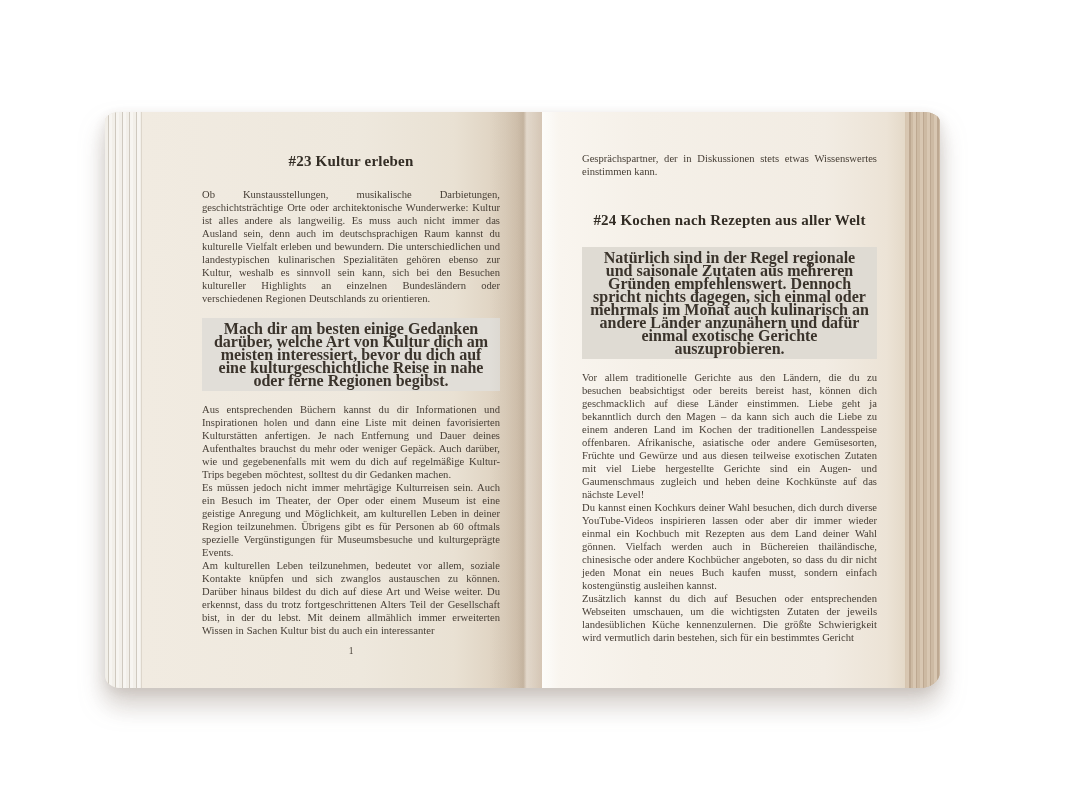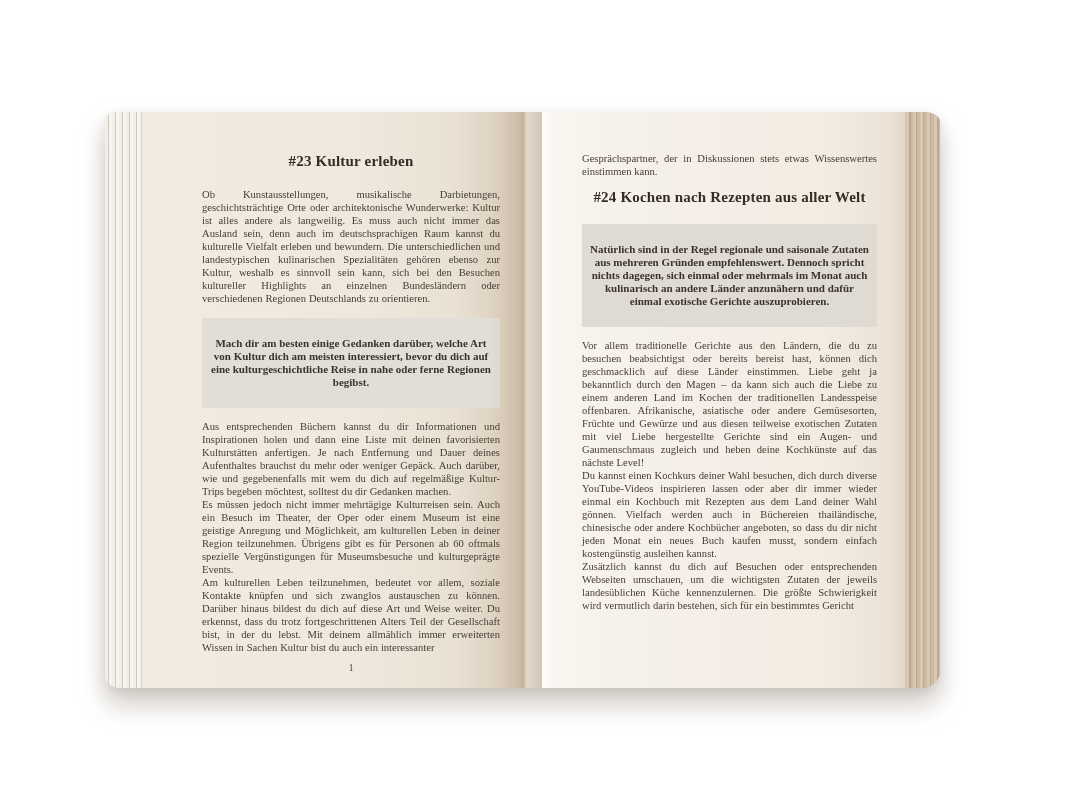--- a/index.html
+++ b/index.html
@@ -61,30 +61,30 @@
       rgba(120,95,70,0) 0%, rgba(120,95,70,.10) 40%,
       rgba(110,85,60,.16) 49%, rgba(255,255,255,.35) 54%,
       rgba(255,255,255,0) 100%);
   }
 
   .chapter{
     margin:0;text-align:center;font-size:15px;line-height:19px;
     font-weight:bold;color:#332d25;letter-spacing:.2px;
   }
   .page-left .chapter{margin-bottom:17px;}
-  .page-right .chapter{margin:10px 0 17px 0;}
+  .page-right .chapter{margin:33px 0 17px 0;}
 
   p.body{
     margin:0;font-size:10.6px;line-height:13px;text-align:justify;
     hyphens:auto;-webkit-hyphens:auto;word-spacing:.2px;
   }
   .callout{
-    margin:13px 0 12px 0;padding:19px 8px;
+    margin:13px 0 12px 0;padding:4px 8px;
     background:#e1ded8;color:#3a332b;
-    font-size:11px;line-height:13px;font-weight:bold;text-align:center;
+    font-size:16px;line-height:13px;font-weight:bold;text-align:center;
   }
   .page-right .callout{background:#dfdbd3;}
   .pageno{
     margin-top:9px;text-align:center;font-size:9.5px;color:#4a423a;
   }
 </style>
 </head>
 <body>
 
 <div class="stage">

